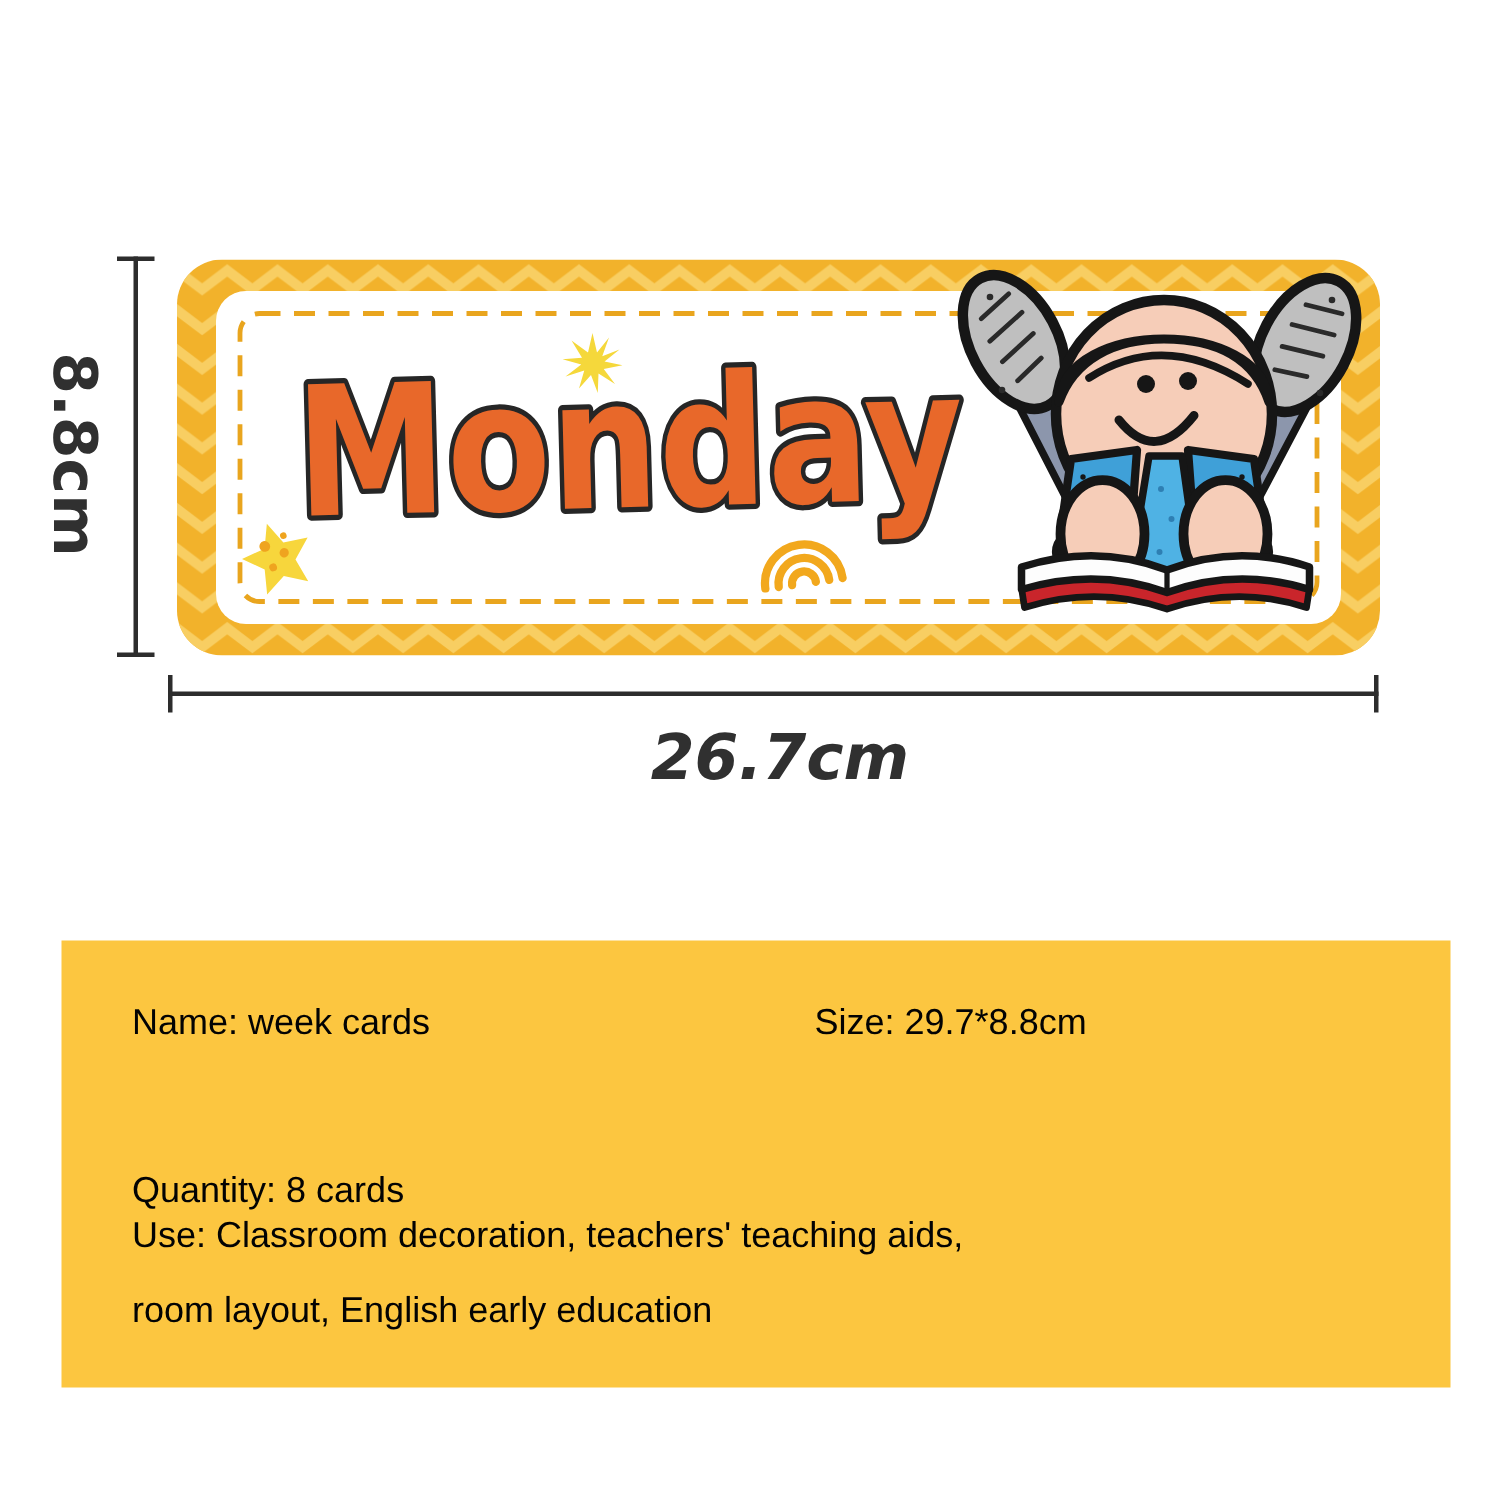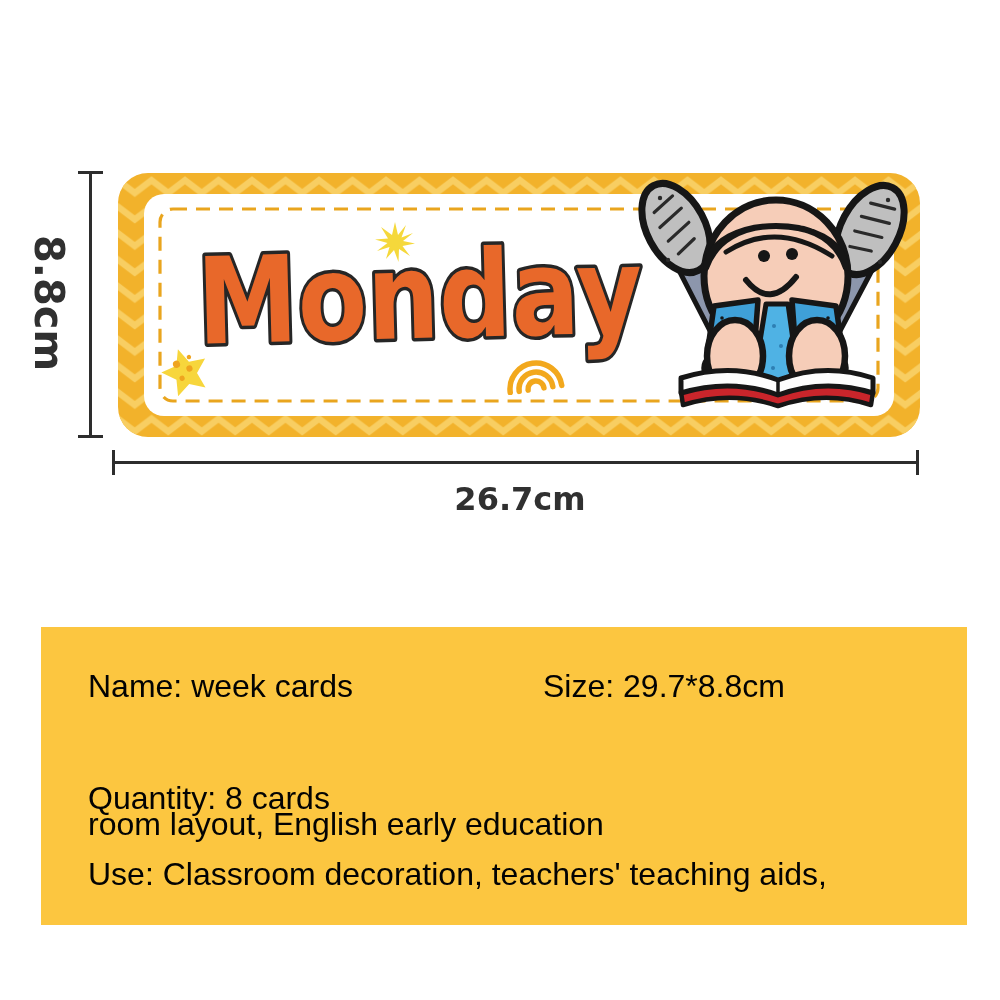--- a/index.html
+++ b/index.html
@@ -41,30 +41,31 @@
   .dim.hcap-right{left:916px;top:450px;width:3px;height:25px;}
   .dim-label{
     position:absolute;color:var(--dim-text,#303030);
     font-family:"DejaVu Sans", sans-serif;font-weight:bold;white-space:nowrap;
   }
   .dim-label.height{
     left:49px;top:303px;font-size:40px;
     transform:translate(-50%,-50%) rotate(90deg);
   }
   .dim-label.width{
-    left:520px;top:480px;font-size:32px;
+    left:520px;top:480px;font-size:42px;
     transform:translateX(-50%);
+    font-style:italic;
   }
 
   
   .infobox{
     position:absolute;left:41px;top:627px;width:926px;height:298px;
     background:var(--info-bg,#FCC640);
     color:var(--info-text,#030303);
-    font-size:32px;
+    font-size:24px;
   }
   .info-line{position:absolute;left:47px;white-space:nowrap;}
   .info-line .right-col{position:absolute;left:455px;white-space:nowrap;}
   .info-line.r1{top:41px;width:860px;}
   .info-line.r2{top:105px;width:860px;margin-top:48px;}
   .info-use{position:absolute;left:47px;top:172px;width:860px;line-height:50px;}
   .info-use span{display:block;white-space:nowrap;}
 </style>
 </head>
 <body>
@@ -197,18 +198,18 @@
 
   <div class="infobox">
     <div class="info-line r1">
       <span>Name: week cards</span>
       <span class="right-col">Size: 29.7*8.8cm</span>
     </div>
     <div class="info-line r2">
       <span>Quantity: 8 cards</span>
     </div>
     <div class="info-use">
+      <span>Use: Classroom decoration, teachers' teaching aids,</span>
       <span>room layout, English early education</span>
-      <span>Use: Classroom decoration, teachers' teaching aids,</span>
     </div>
   </div>
 
 </div>
 
 </body></html>

